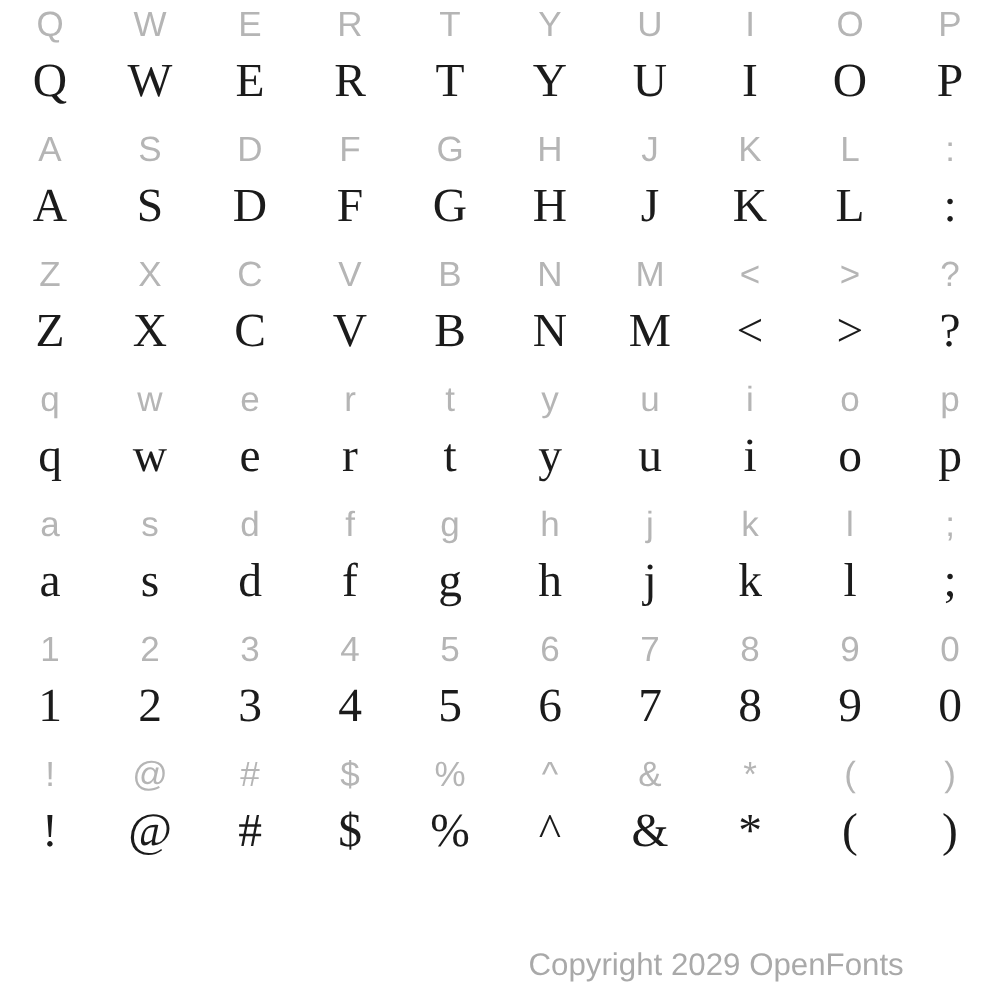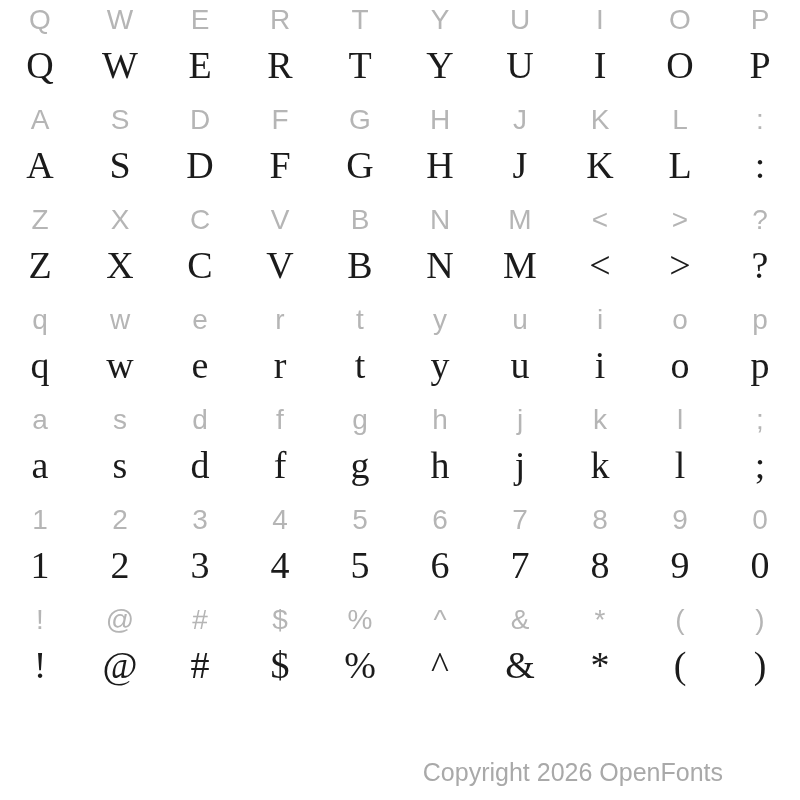--- a/index.html
+++ b/index.html
@@ -360,14 +360,14 @@
         <div class="glyph-cell">
           <span class="glyph-sans">(</span>
           <span class="glyph-serif">(</span>
         </div>
         <div class="glyph-cell">
           <span class="glyph-sans">)</span>
           <span class="glyph-serif">)</span>
         </div>
       </div>
     </div>
-  <div class="footer-copyright">Copyright 2026 OpenFonts</div>
+  <div class="footer-copyright">Copyright 2029 OpenFonts</div>
 </div>
 
 </body></html>

